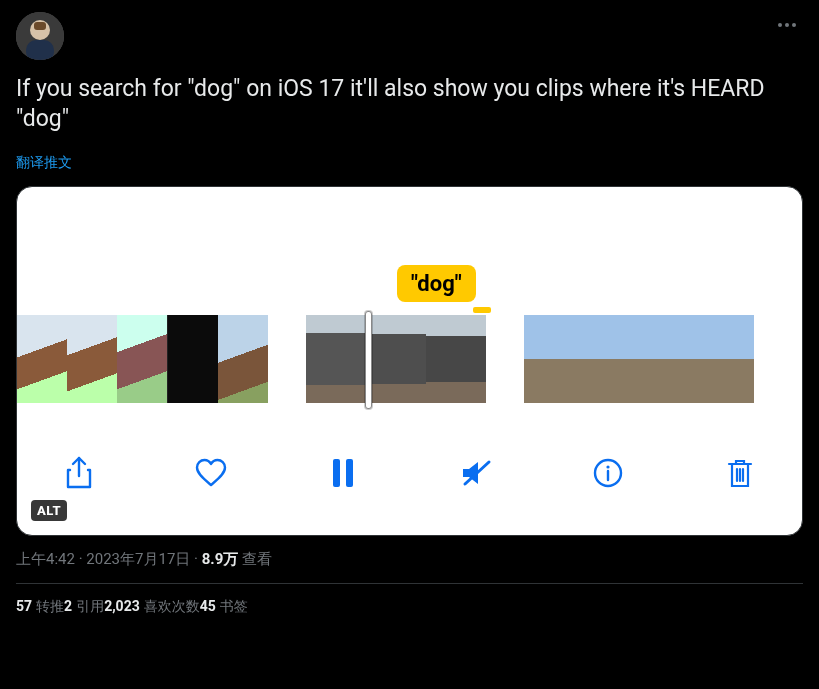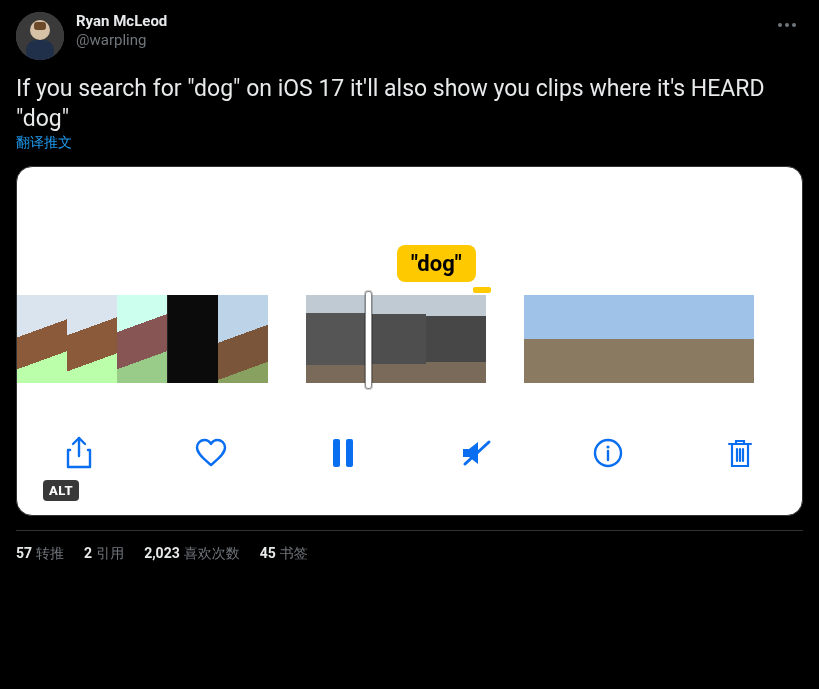--- a/index.html
+++ b/index.html
@@ -56,21 +56,21 @@
   }
   .body-text {
     margin-top: 14px;
     font-size: 23px;
     line-height: 1.3;
     color: #e7e9ea;
   }
   .translate {
     color: #1d9bf0;
     font-size: 14px;
-    margin-top: 0;
+    margin-top: 20px;
   }
   .media-card {
     margin-top: 14px;
     background: #fff;
     border-radius: 16px;
     overflow: hidden;
     position: relative;
     height: 348px;
     border: 1px solid #2f3336;
   }
@@ -142,21 +142,21 @@
   .ctl {
     width: 36px;
     height: 36px;
     display:flex;
     align-items:center;
     justify-content:center;
   }
   .ctl svg { display:block; }
   .alt-badge {
     position: absolute;
-    left: 26px;
+    left: 14px;
     bottom: 14px;
     background: rgba(0,0,0,.78);
     color: #fff;
     font-weight: 800;
     font-size: 13px;
     padding: 3px 6px;
     border-radius: 4px;
     letter-spacing: .5px;
   }
   .meta {
@@ -167,45 +167,40 @@
   .meta .views-num {
     color: #e7e9ea;
     font-weight: 700;
   }
   .divider {
     border-top: 1px solid #2f3336;
     margin-top: 14px;
   }
   .stats {
     display: flex;
-    gap: 20px;
     padding: 14px 0 0 0;
     font-size: 14px;
     color: #71767b;
   }
   .stats .n { color: #e7e9ea; font-weight: 700; margin-right: 4px;}
 </style>
 </head>
 <body>
 
 <div class="tweet">
 
   <div class="header">
     <div class="avatar">
       <svg viewBox="0 0 48 48">
         <rect width="48" height="48" fill="#3a3a3a"></rect>
         <circle cx="24" cy="18" r="10" fill="#d7c2a8"></circle>
         <rect x="10" y="28" width="28" height="22" rx="10" fill="#20304a"></rect>
         <rect x="18" y="10" width="12" height="8" rx="3" fill="#6b4a2a"></rect>
       </svg>
     </div>
-    <div class="names">
-      <span class="display-name">Ryan McLeod</span>
-      <span class="handle">@warpling</span>
-    </div>
   </div>
 
   <div class="more">
     <svg width="20" height="6" viewBox="0 0 20 6">
         <circle cx="3" cy="3" r="2" fill="#71767b"></circle>
         <circle cx="10" cy="3" r="2" fill="#71767b"></circle>
         <circle cx="17" cy="3" r="2" fill="#71767b"></circle>
       </svg>
   </div>
 
@@ -282,20 +277,23 @@
           <path d="M11 12 V24"></path>
             <path d="M14 12 V24"></path>
             <path d="M17 12 V24"></path>
         </svg>
       </div>
     </div>
 
     <div class="alt-badge">ALT</div>
   </div>
 
+  <div class="meta">
+    <span>上午4:42</span><span> · </span><span>2023年7月17日</span><span> · </span><span class="views-num">8.9万</span><span> 查看</span>
+  </div>
 
   <div class="divider"></div>
 
   <div class="stats">
     <div><span class="n">57</span><span>转推</span></div>
     <div><span class="n">2</span><span>引用</span></div>
     <div><span class="n">2,023</span><span>喜欢次数</span></div>
     <div><span class="n">45</span><span>书签</span></div>
   </div>
 

